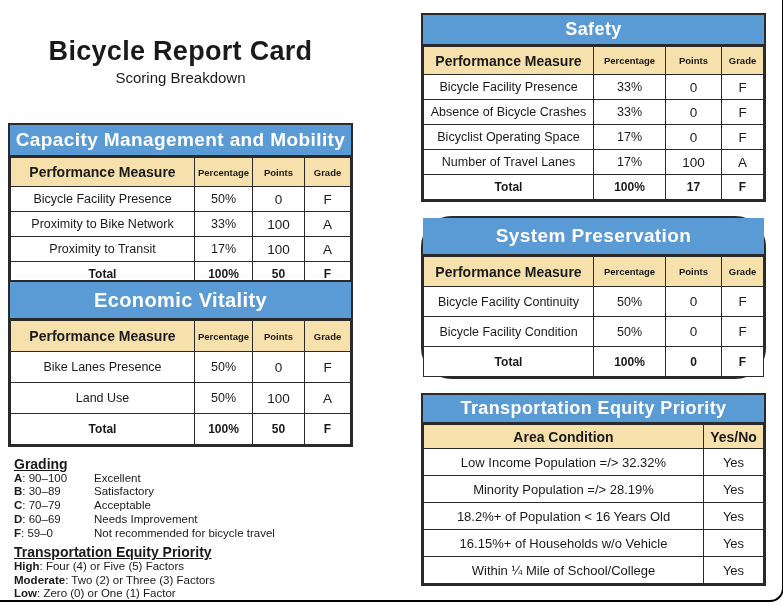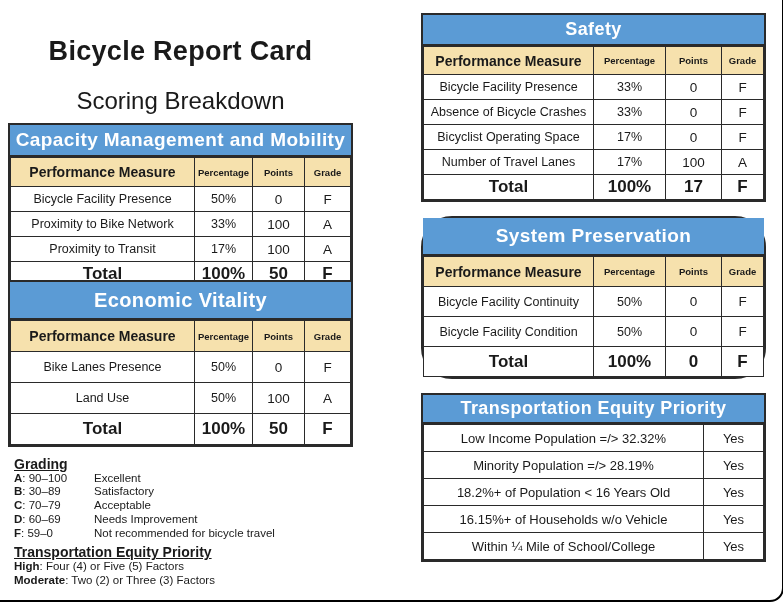--- a/index.html
+++ b/index.html
@@ -13,40 +13,40 @@
     --line:#2a2a2a;
   }
   .frame {
     position:absolute; left:-6px; top:-6px; width:786px; height:604px;
     border:2px solid #000; border-radius:4px 4px 14px 6px;
     pointer-events:none;
   }
   
   .doc-title { position:absolute; left:8px; top:36px; width:345px; text-align:center; }
   .doc-title-1 { font-size:27px; font-weight:bold; letter-spacing:.3px; }
-  .doc-title-2 { font-size:24px; margin-top:20px; }
+  .doc-title-2 { font-size:15px; margin-top:2px; }
 
   
   .rc-table { position:absolute; width:345px; border:2px solid var(--line); background:#fdba74; box-sizing:border-box; }
   .band {
     background:var(--blue); color:#fff; font-weight:bold;
     display:flex; align-items:center; justify-content:center;
     border-bottom:2px solid var(--line); letter-spacing:.4px;
   }
   .rc-table table { width:100%; border-collapse:collapse; table-layout:fixed; }
   .rc-table th, .rc-table td {
     border:1px solid var(--line); text-align:center; vertical-align:middle;
     padding:0 2px; overflow:hidden;
   }
   .rc-table tr.hdr th { background:var(--tan); font-weight:bold; }
   .rc-table tr.hdr th.main { font-size:14px; }
   .rc-table tr.hdr th.sub { font-size:9.5px; }
   .rc-table td { font-size:12.5px; background:#fff; }
   .rc-table td.num { font-size:13.5px; }
-  .rc-table tr.total td { font-weight:bold; font-size:17px; }
+  .rc-table tr.total td { font-weight:bold; font-size:12px; }
 
   .t-capacity { left:8px;  top:123px; }
   .t-capacity .band { height:30px; font-size:19px; }
   .t-capacity tr.hdr th { height:28px; }
   .t-capacity td { height:24px; }
 
   .t-economic { left:8px;  top:280px; }
   .t-economic .band { height:36px; font-size:20px; }
   .t-economic tr.hdr th { height:30px; }
   .t-economic td { height:30px; }
@@ -263,20 +263,24 @@
 </div>
 
 <div class="rc-table t-equity">
   <div class="band">Transportation Equity Priority</div>
   <table>
     <colgroup>
         <col class="c-area">
         <col class="c-yesno">
       </colgroup>
     <tbody>
+      <tr class="hdr">
+        <th class="main">Area Condition</th>
+        <th class="main">Yes/No</th>
+      </tr>
       <tr>
         <td>Low Income Population =/&gt; 32.32%</td>
         <td>Yes</td>
       </tr>
       <tr>
         <td>Minority Population =/&gt; 28.19%</td>
         <td>Yes</td>
       </tr>
       <tr>
         <td>18.2%+ of Population &lt; 16 Years Old</td>
@@ -319,13 +323,16 @@
   </div>
 
   <div class="note-heading tep-heading">Transportation Equity Priority</div>
 
   <div class="tep-row">
     <b>High</b><span>: Four (4) or Five (5) Factors</span>
   </div>
   <div class="tep-row">
     <b>Moderate</b><span>: Two (2) or Three (3) Factors</span>
   </div>
+  <div class="tep-row">
+    <b>Low</b><span>: Zero (0) or One (1) Factor</span>
+  </div>
 </div>
 
 </body></html>

